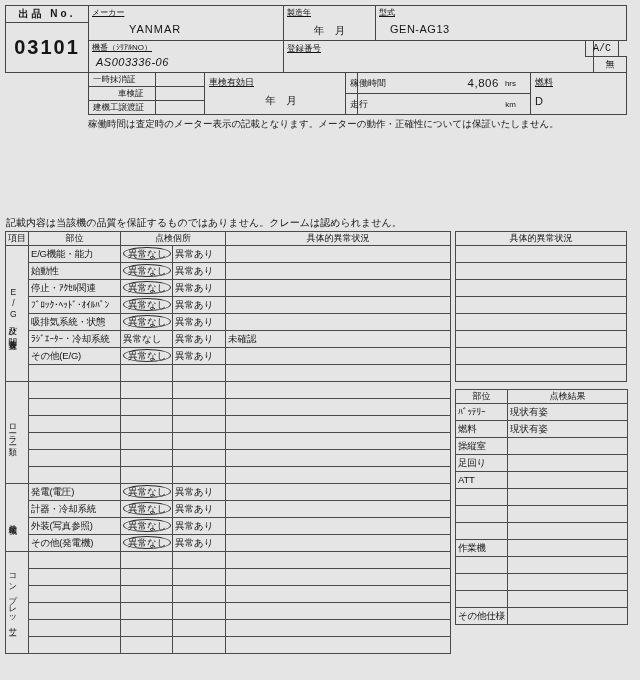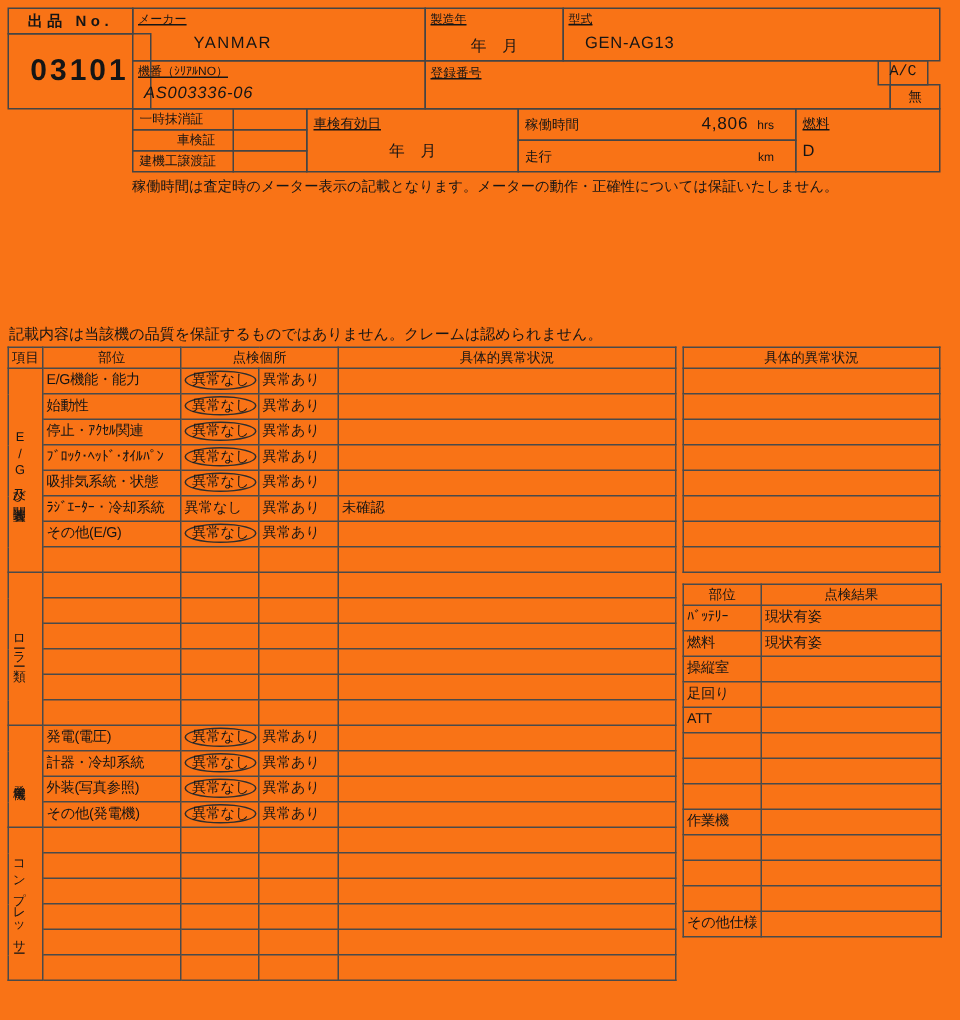--- a/index.html
+++ b/index.html
@@ -1,40 +1,40 @@
 <!DOCTYPE html>
 <html><head>
 <meta charset="utf-8">
 <style>
   html,body{margin:0;padding:0;background:#fff;}
-  .page{position:relative;width:640px;height:680px;background:#f97316;
+  .page{position:relative;width:640px;height:680px;background:#e5e5e5;
         font-family:"Liberation Sans","DejaVu Sans",sans-serif;color:#151515;overflow:hidden;}
   .box{position:absolute;border:1px solid #454545;box-sizing:border-box;background:transparent;}
   .lbl{position:absolute;top:1px;left:3px;font-size:8px;white-space:nowrap;text-decoration:underline;}
   .val{position:absolute;white-space:nowrap;}
   .flexc{display:flex;align-items:center;justify-content:center;}
 
   .b-exh-label{left:5px;top:5px;width:84px;height:18px;font-size:10px;font-weight:bold;letter-spacing:3px;}
-  .b-exh-no{left:5px;top:22px;width:96px;height:51px;font-size:20px;font-weight:600;letter-spacing:2px;}
+  .b-exh-no{left:5px;top:22px;width:84px;height:51px;font-size:20px;font-weight:600;letter-spacing:2px;}
   .b-maker{left:88px;top:5px;width:196px;height:36px;}
   .b-maker .val{left:40px;top:17px;font-size:11px;letter-spacing:1px;}
   .b-mfg{left:283px;top:5px;width:93px;height:36px;}
   .b-mfg .val{left:0;width:100%;text-align:center;top:18px;font-size:10.5px;}
   .b-model{left:375px;top:5px;width:252px;height:36px;}
   .b-model .val{left:14px;top:17px;font-size:11px;letter-spacing:0.5px;}
   .b-serial{left:88px;top:40px;width:196px;height:33px;}
   .b-serial .val{left:7px;top:15px;font-size:11px;letter-spacing:0.5px;font-style:italic;}
   .b-reg{left:283px;top:40px;width:311px;height:33px;}
   .b-reg .lbl{font-size:8.5px;top:2px;}
   .b-ac-label{left:585px;top:40px;width:34px;height:17px;font-size:10px;font-family:Liberation Mono, monospace;}
   .b-ac-value{left:593px;top:56px;width:34px;height:17px;font-size:9px;}
   .b-doc{left:88px;width:117px;height:15px;display:flex;align-items:center;padding-left:4px;font-size:8.5px;}
   .b-doc::after{content:"";position:absolute;left:57%;top:-1px;bottom:-1px;border-left:1px solid #454545;}
   .b-doc0{top:72px;} .b-doc1{top:86px;padding-left:29px;} .b-doc2{top:100px;}
-  .b-shaken{left:204px;top:72px;width:142px;height:43px;}
+  .b-shaken{left:204px;top:72px;width:154px;height:43px;}
   .b-shaken .lbl{font-size:9px;top:3px;left:4px;}
   .b-shaken .val{left:0;width:100%;text-align:center;top:21px;font-size:10.5px;}
   .b-hours,.b-mileage{left:345px;width:186px;display:flex;align-items:center;padding:0 14px 0 4px;box-sizing:border-box;}
   .b-hours{top:72px;height:22px;} .b-mileage{top:93px;height:22px;}
   .h-lbl{font-size:9px;margin-right:auto;}
   .h-val{font-size:11.5px;margin-right:6px;letter-spacing:0.5px;}
   .h-unit{font-size:8px;}
   .b-fuel{left:530px;top:72px;width:97px;height:43px;}
   .b-fuel .lbl{font-size:9px;top:3px;left:4px;}
   .b-fuel .val{left:4px;top:22px;font-size:11px;}

